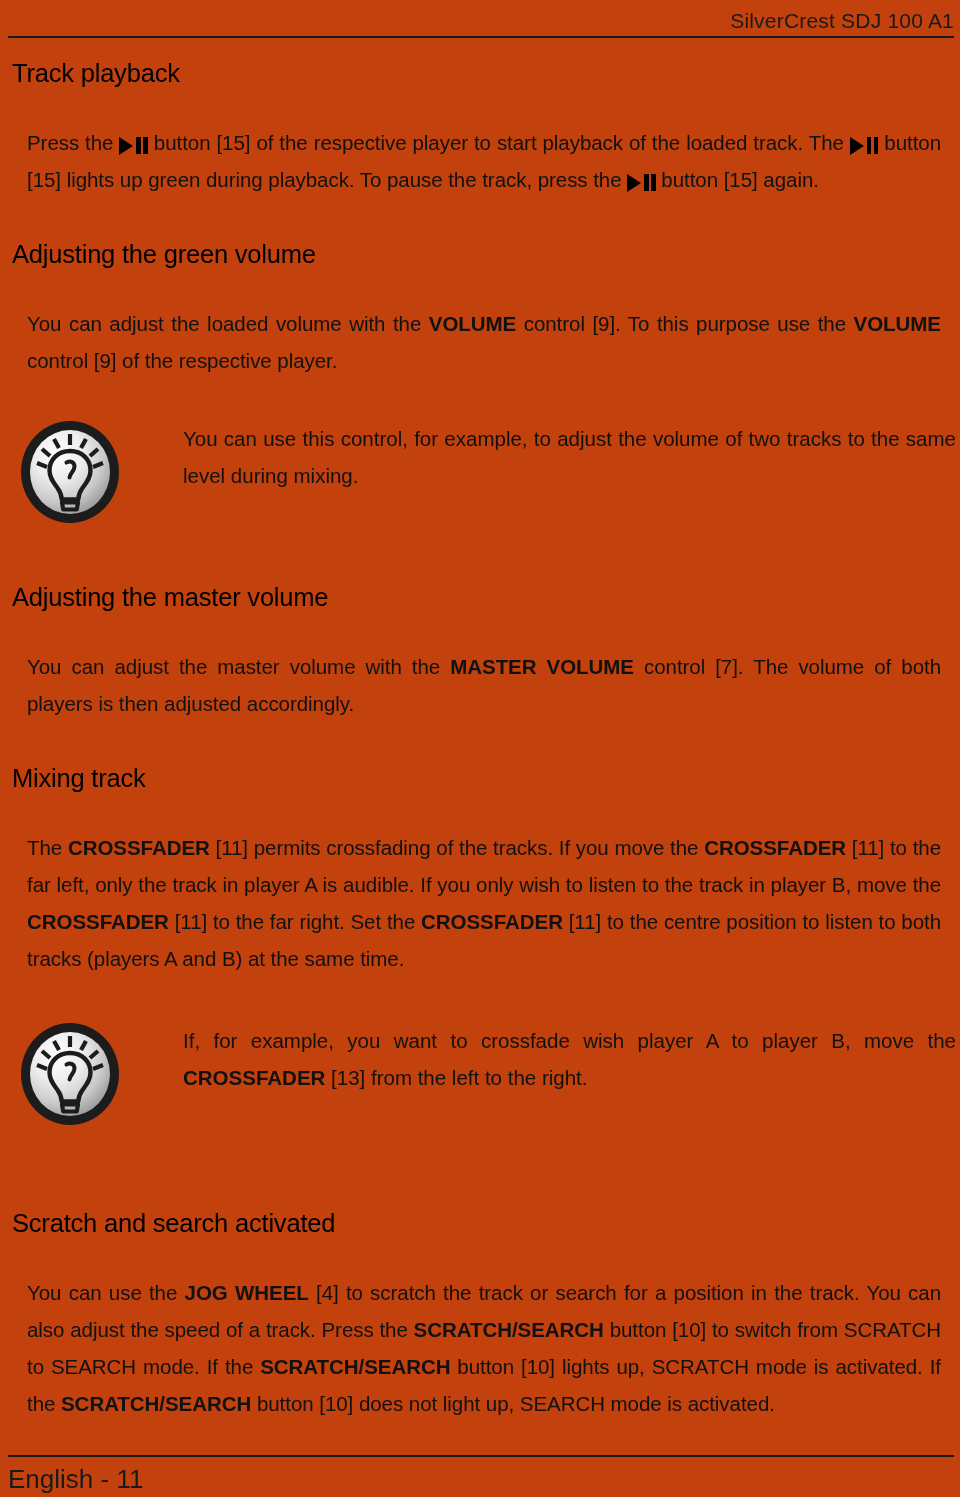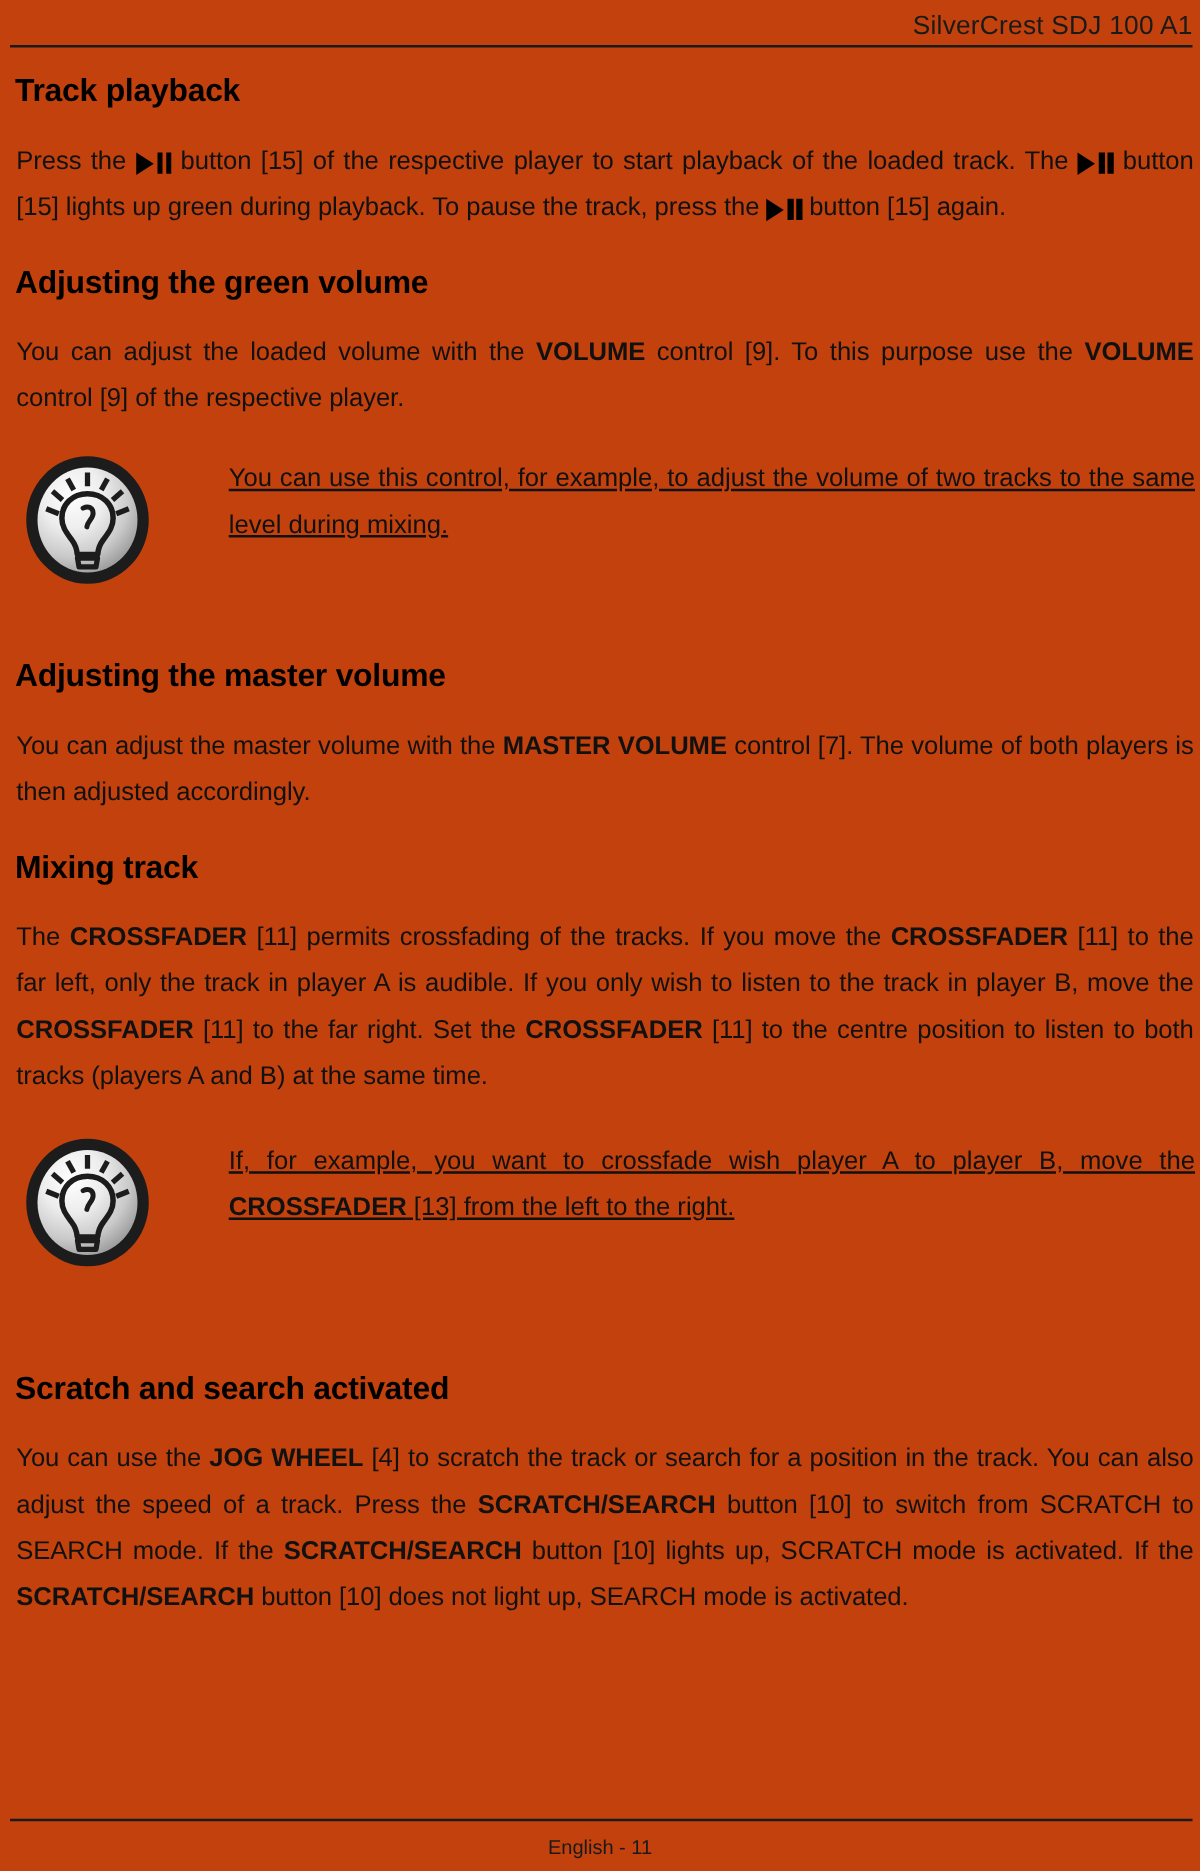--- a/index.html
+++ b/index.html
@@ -47,32 +47,32 @@
   
   .content {
     position: absolute;
     top: 58px;
     left: 12px;
     width: 944px;
   }
 
   h2.section-heading {
     font-size: 25.5px;
-    font-weight: bold;
+    font-weight: normal;
     line-height: 30px;
     letter-spacing: -0.2px;
     margin: 0;
     padding: 0;
     color: #000000;
   }
 
   p.body-text {
     font-size: 20.5px;
     line-height: 37px;
-    margin: 1px;
+    margin: 15px;
     padding: 0;
     text-align: justify;
     color: #111111;
     letter-spacing: -0.05px;
   }
   b, .bold {
     font-weight: bold;
   }
 
   
@@ -84,21 +84,20 @@
     position: relative;
     min-height: 104px;
     padding-left: 171px;
   }
   .tip-text {
     font-size: 20.5px;
     line-height: 37px;
     text-align: justify;
     margin: 0;
     color: #111111;
-    text-decoration: underline;
   }
   .tip-icon {
     position: absolute;
     left: 6px;
     top: 0;
     width: 104px;
     height: 104px;
   }
 
   
@@ -133,22 +132,22 @@
     bottom: 40px;
     left: 8px;
     right: 6px;
     border-top: 2.4px solid #1a1a1a;
   }
   .page-footer {
     position: absolute;
     bottom: 4px;
     left: 8px;
     right: 8px;
-    text-align: center;
-    font-size: 16px;
+    text-align: left;
+    font-size: 26px;
     line-height: 28px;
     color: #1a1a1a;
   }
 </style>
 </head>
 <body>
 
 <div class="page">
 
   <div class="page-header">

